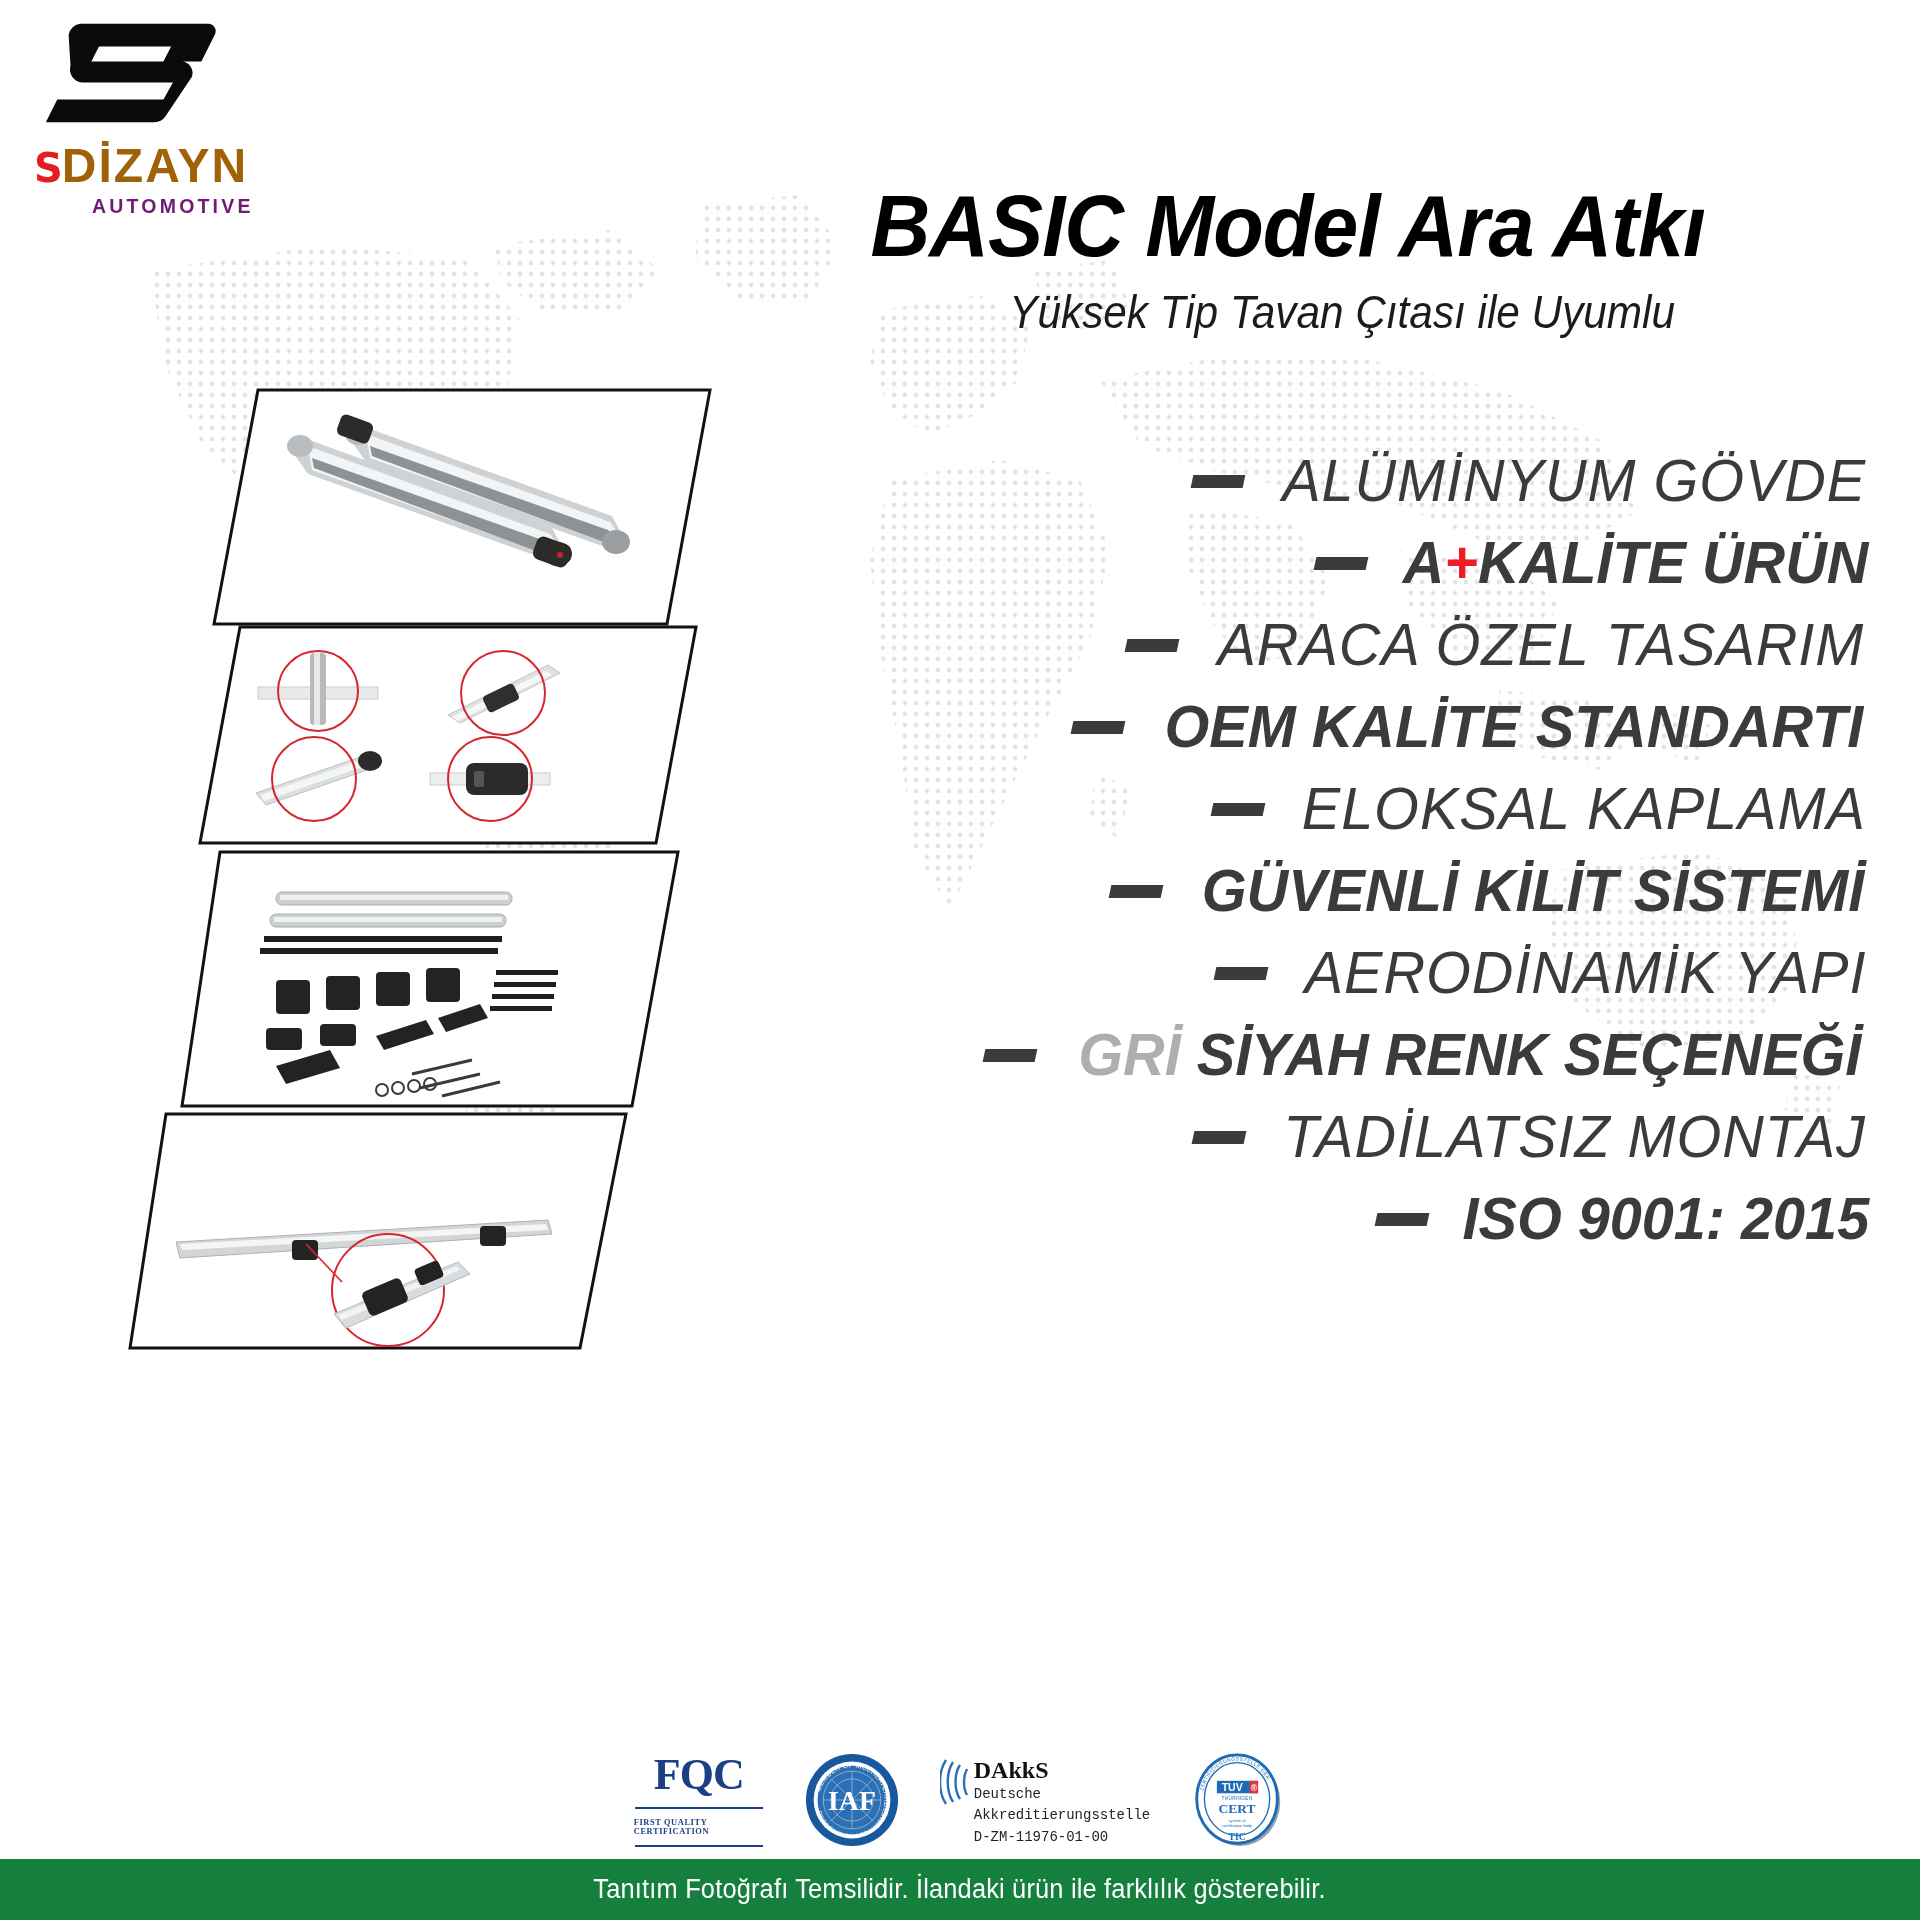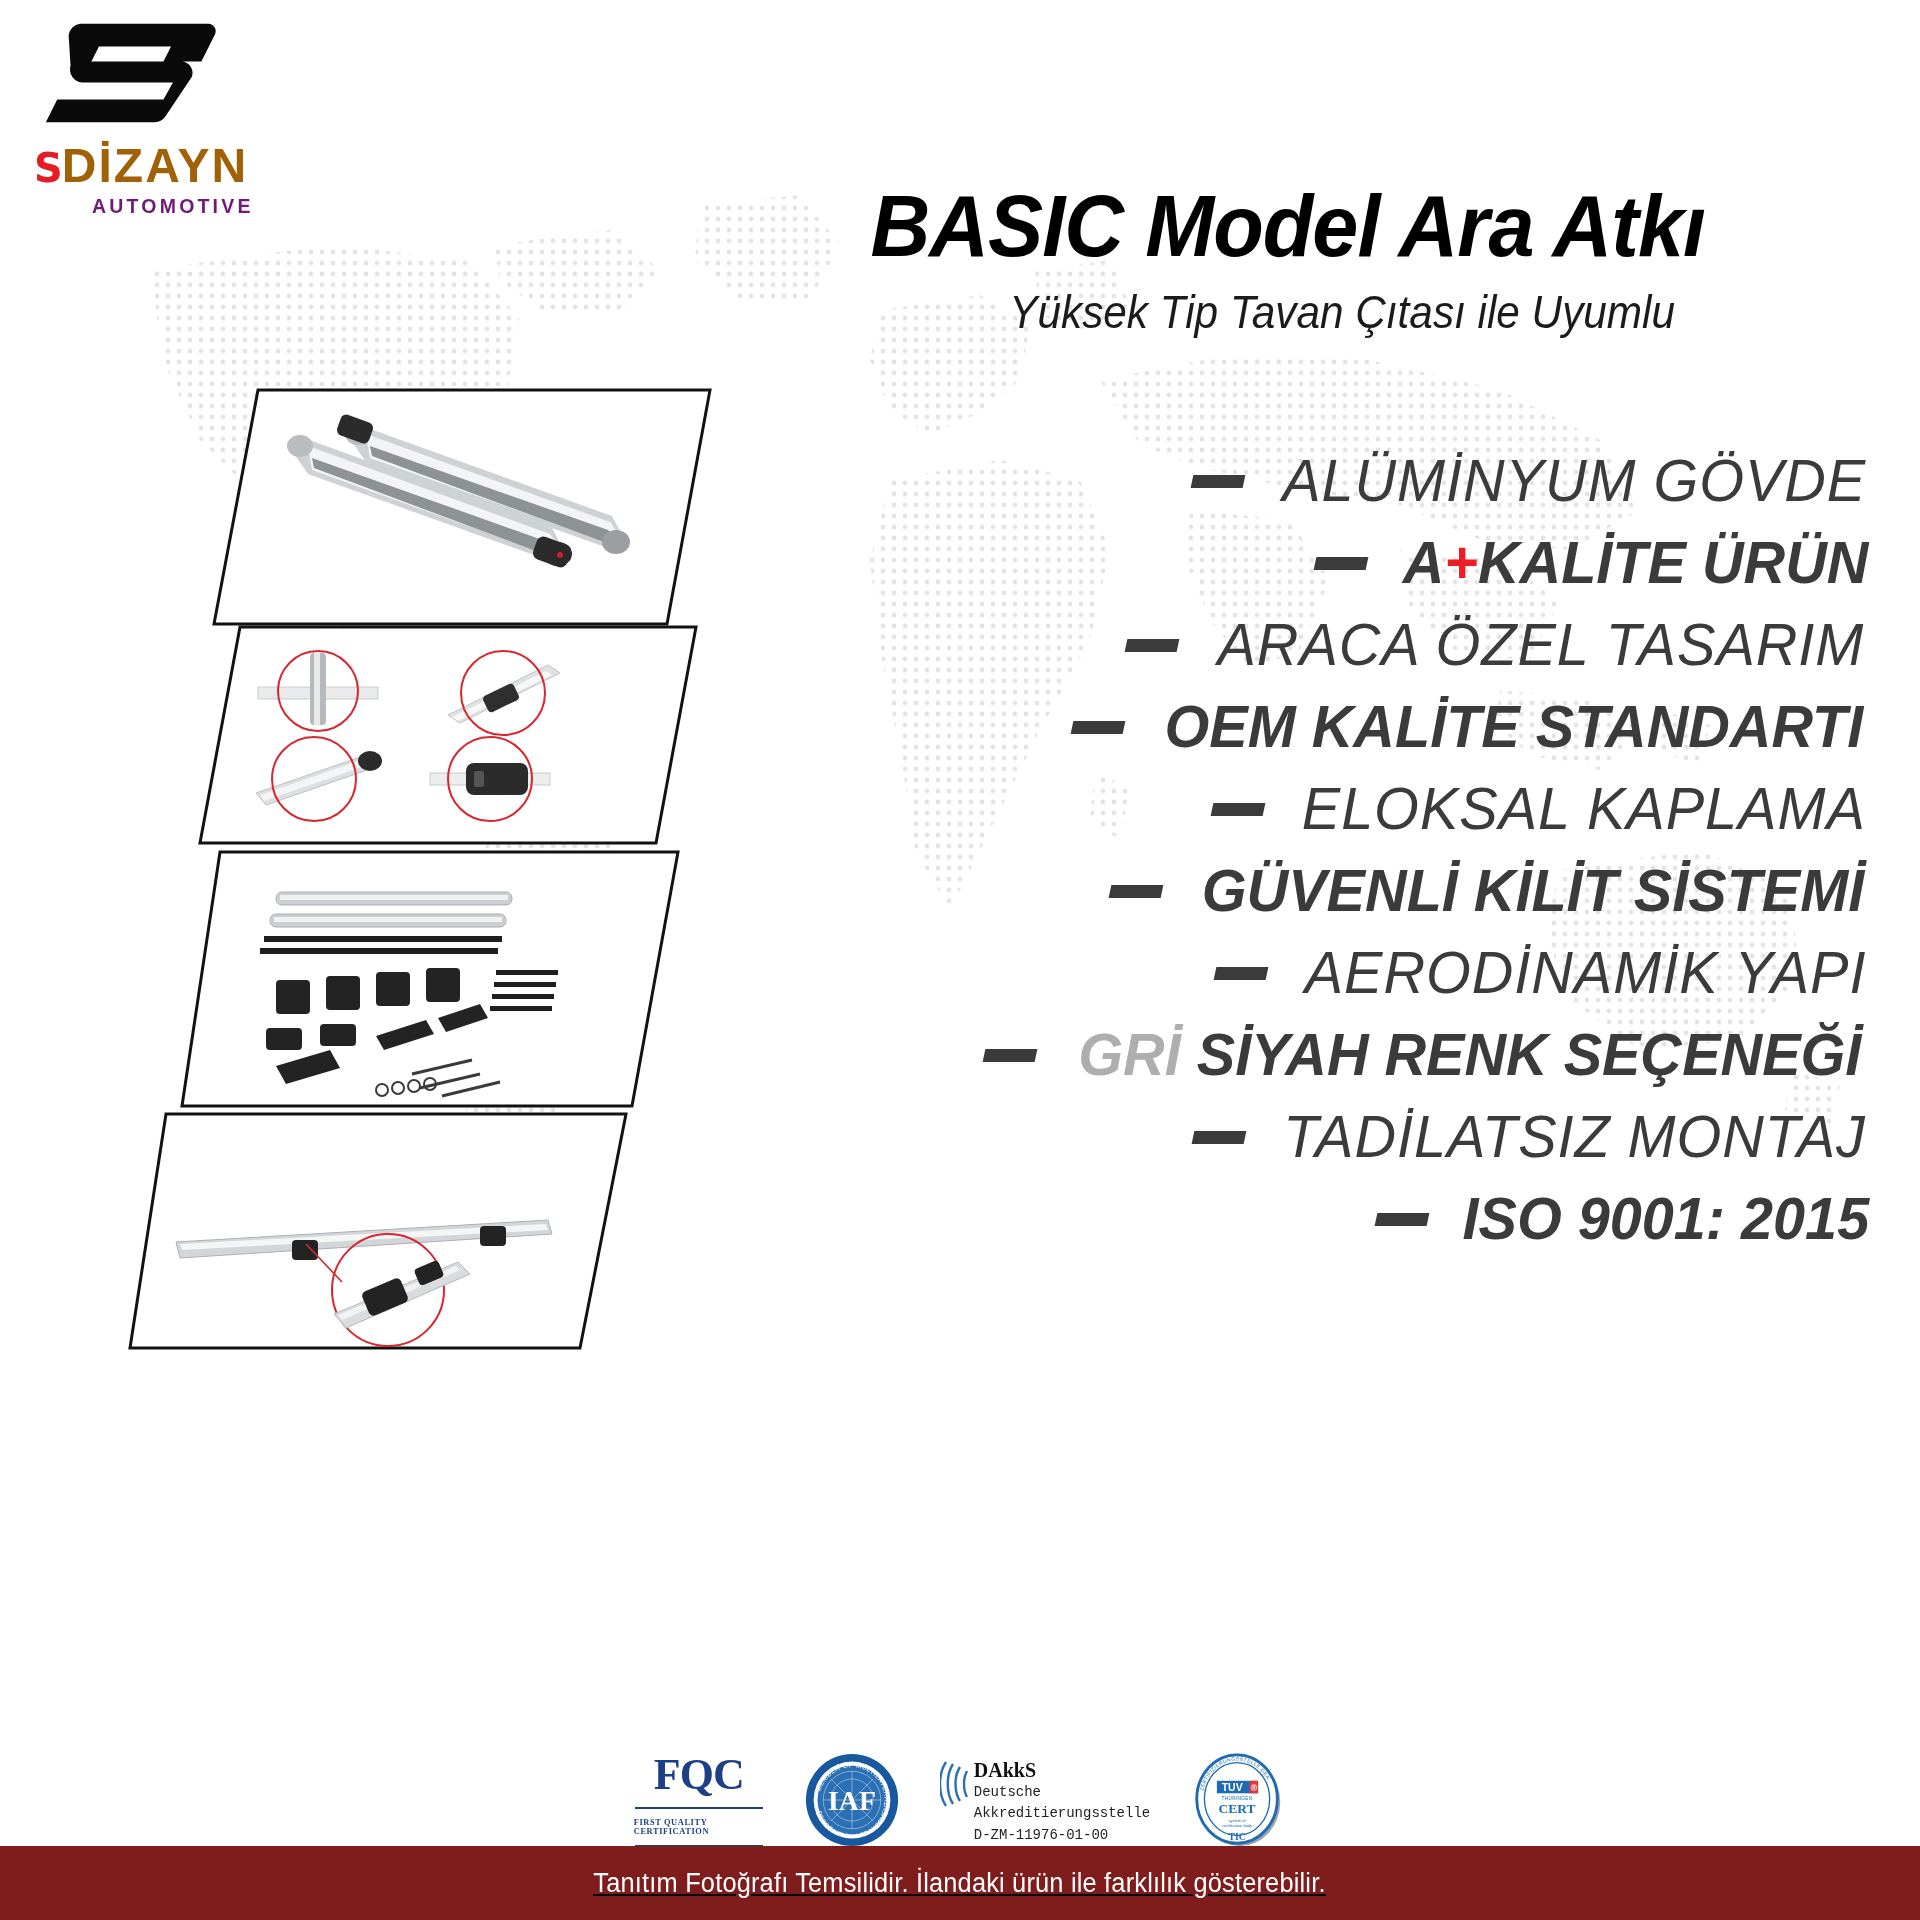--- a/index.html
+++ b/index.html
@@ -174,38 +174,37 @@
     margin-top: 2px;
   }
   .cert-fqc .fqc-rule2 { width: 128px; height: 2px; background: #1d3f86; margin-top: 2px; }
 
   .cert-iaf svg, .cert-tuv svg, .cert-dakks svg { display: block; }
 
   .cert-dakks { display: flex; flex-direction: row; align-items: flex-start; gap: 4px; }
   .dakks-text { margin-top: 4px; }
   .dakks-title {
     font-family: "Liberation Serif", serif;
-    font-size: 20px; font-weight: 700; color: #111; line-height: 1;
+    font-size: 24px; font-weight: 700; color: #111; line-height: 1;
   }
   .dakks-line {
     font-family: Liberation Mono, monospace;
     font-size: 14px; color: #222; line-height: 1.25; margin-top: 4px;
   }
 
   
   #footer-bar {
     position: absolute;
     left: 0; bottom: 0;
     width: 1920px;
-    height: 74px;
-    background: #7f1d1d;
+    height: 61px;
+    background: #15803d;
     display: flex;
     align-items: center;
     justify-content: center;
-    text-decoration: underline;
   }
   #footer-text {
     font-family: "Liberation Sans Narrow", "Liberation Sans", sans-serif;
     font-size: 27px;
     color: #ffffff;
     letter-spacing: 0.2px;
     transform: scaleX(0.94);
   }
 </style>
 </head>

